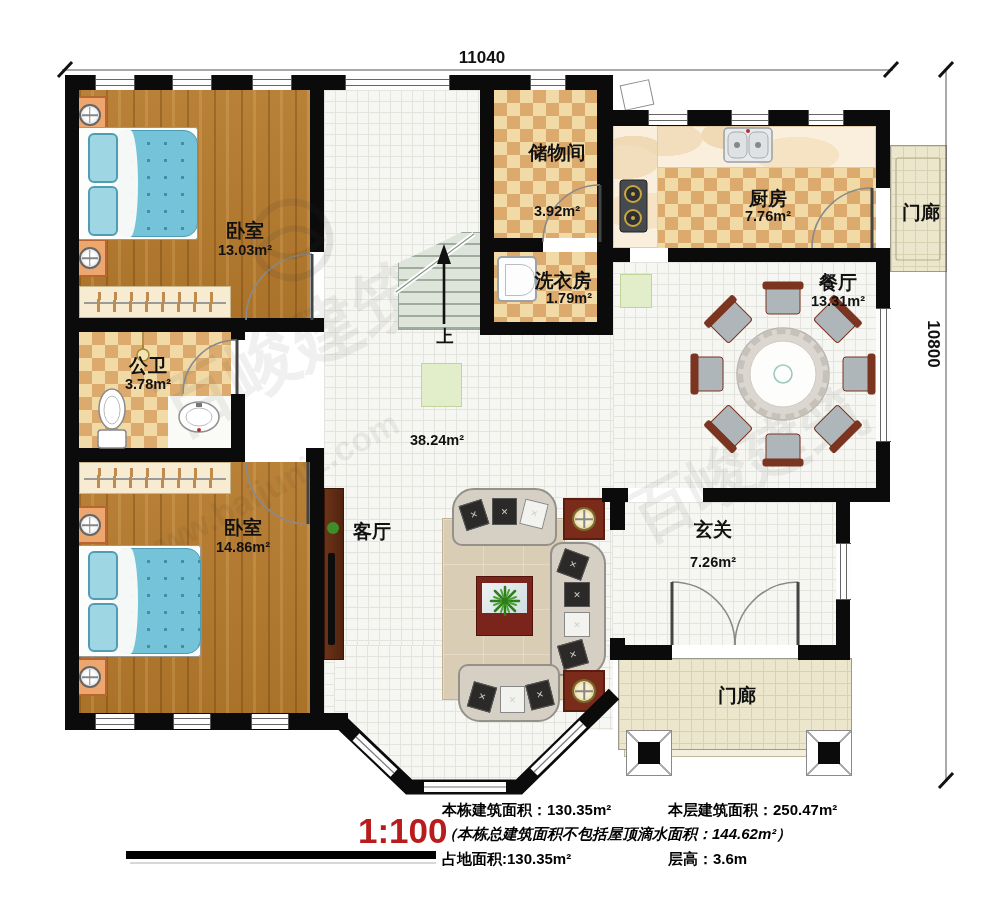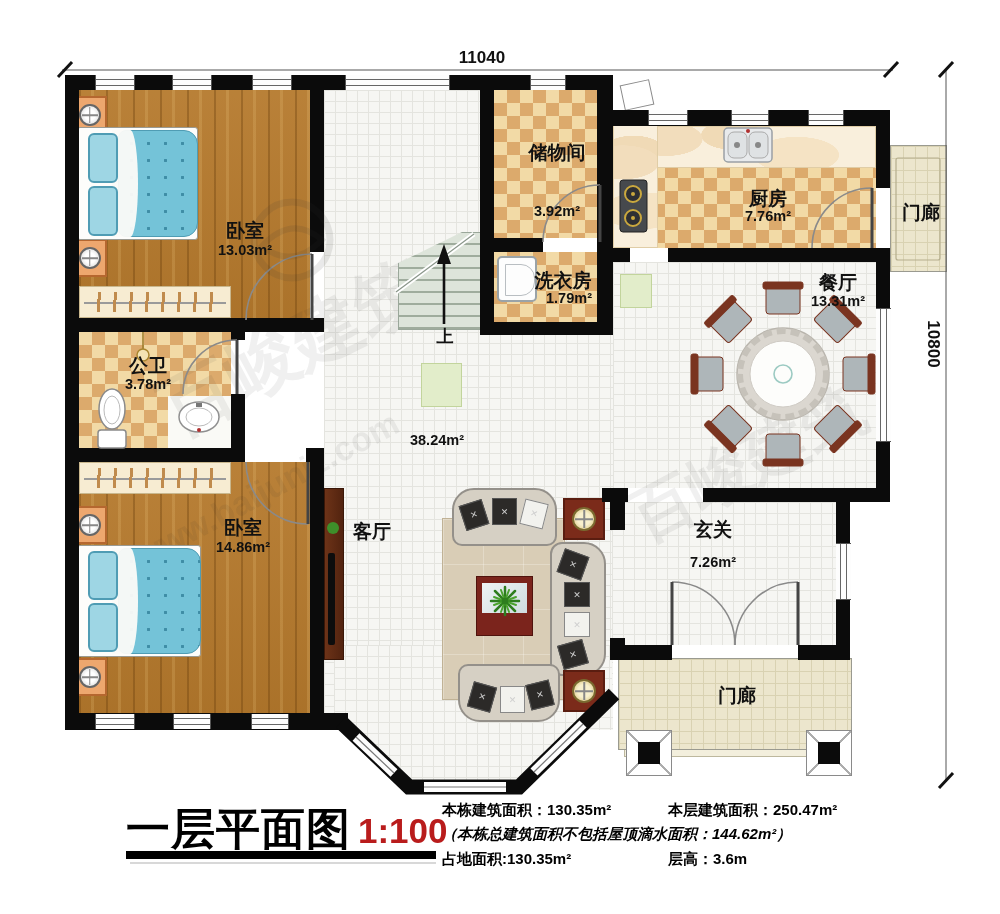--- a/index.html
+++ b/index.html
@@ -390,21 +390,20 @@
   <div class="abs room-area" style="left:148px;top:384px;">3.78m²</div>
   <div class="abs room-label" style="left:243px;top:528px;">卧室</div>
   <div class="abs room-area" style="left:243px;top:547px;">14.86m²</div>
   <div class="abs room-area" style="left:437px;top:440px;">38.24m²</div>
   <div class="abs room-label" style="left:372px;top:532px;">客厅</div>
   <div class="abs room-label" style="left:713px;top:530px;">玄关</div>
   <div class="abs room-area" style="left:713px;top:562px;">7.26m²</div>
   <div class="abs room-label" style="left:737px;top:696px;">门廊</div>
   <div class="abs room-label" style="left:445px;top:336px;font-size:17px;">上</div>
 
-  <div class="abs tb-title" style="left:126px;top:800px;">一层平面图</div>
   <div class="abs tb-underline" style="left:126px;top:851px;width:310px;height:8px;"></div>
   <div class="abs" style="left:130px;top:862px;width:306px;height:2px;background:#d8d8d8;"></div>
   <div class="abs tb-scale" style="left:358px;top:811px;">1:100</div>
   <div class="abs tb-stat" style="left:442px;top:801px;">本栋建筑面积：130.35m²</div>
   <div class="abs tb-stat" style="left:668px;top:801px;">本层建筑面积：250.47m²</div>
   <div class="abs tb-stat" style="left:442px;top:825px;font-style:italic;">（本栋总建筑面积不包括屋顶滴水面积：144.62m²）</div>
   <div class="abs tb-stat" style="left:442px;top:850px;">占地面积:130.35m²</div>
   <div class="abs tb-stat" style="left:668px;top:850px;">层高：3.6m</div>
 
 </div>

